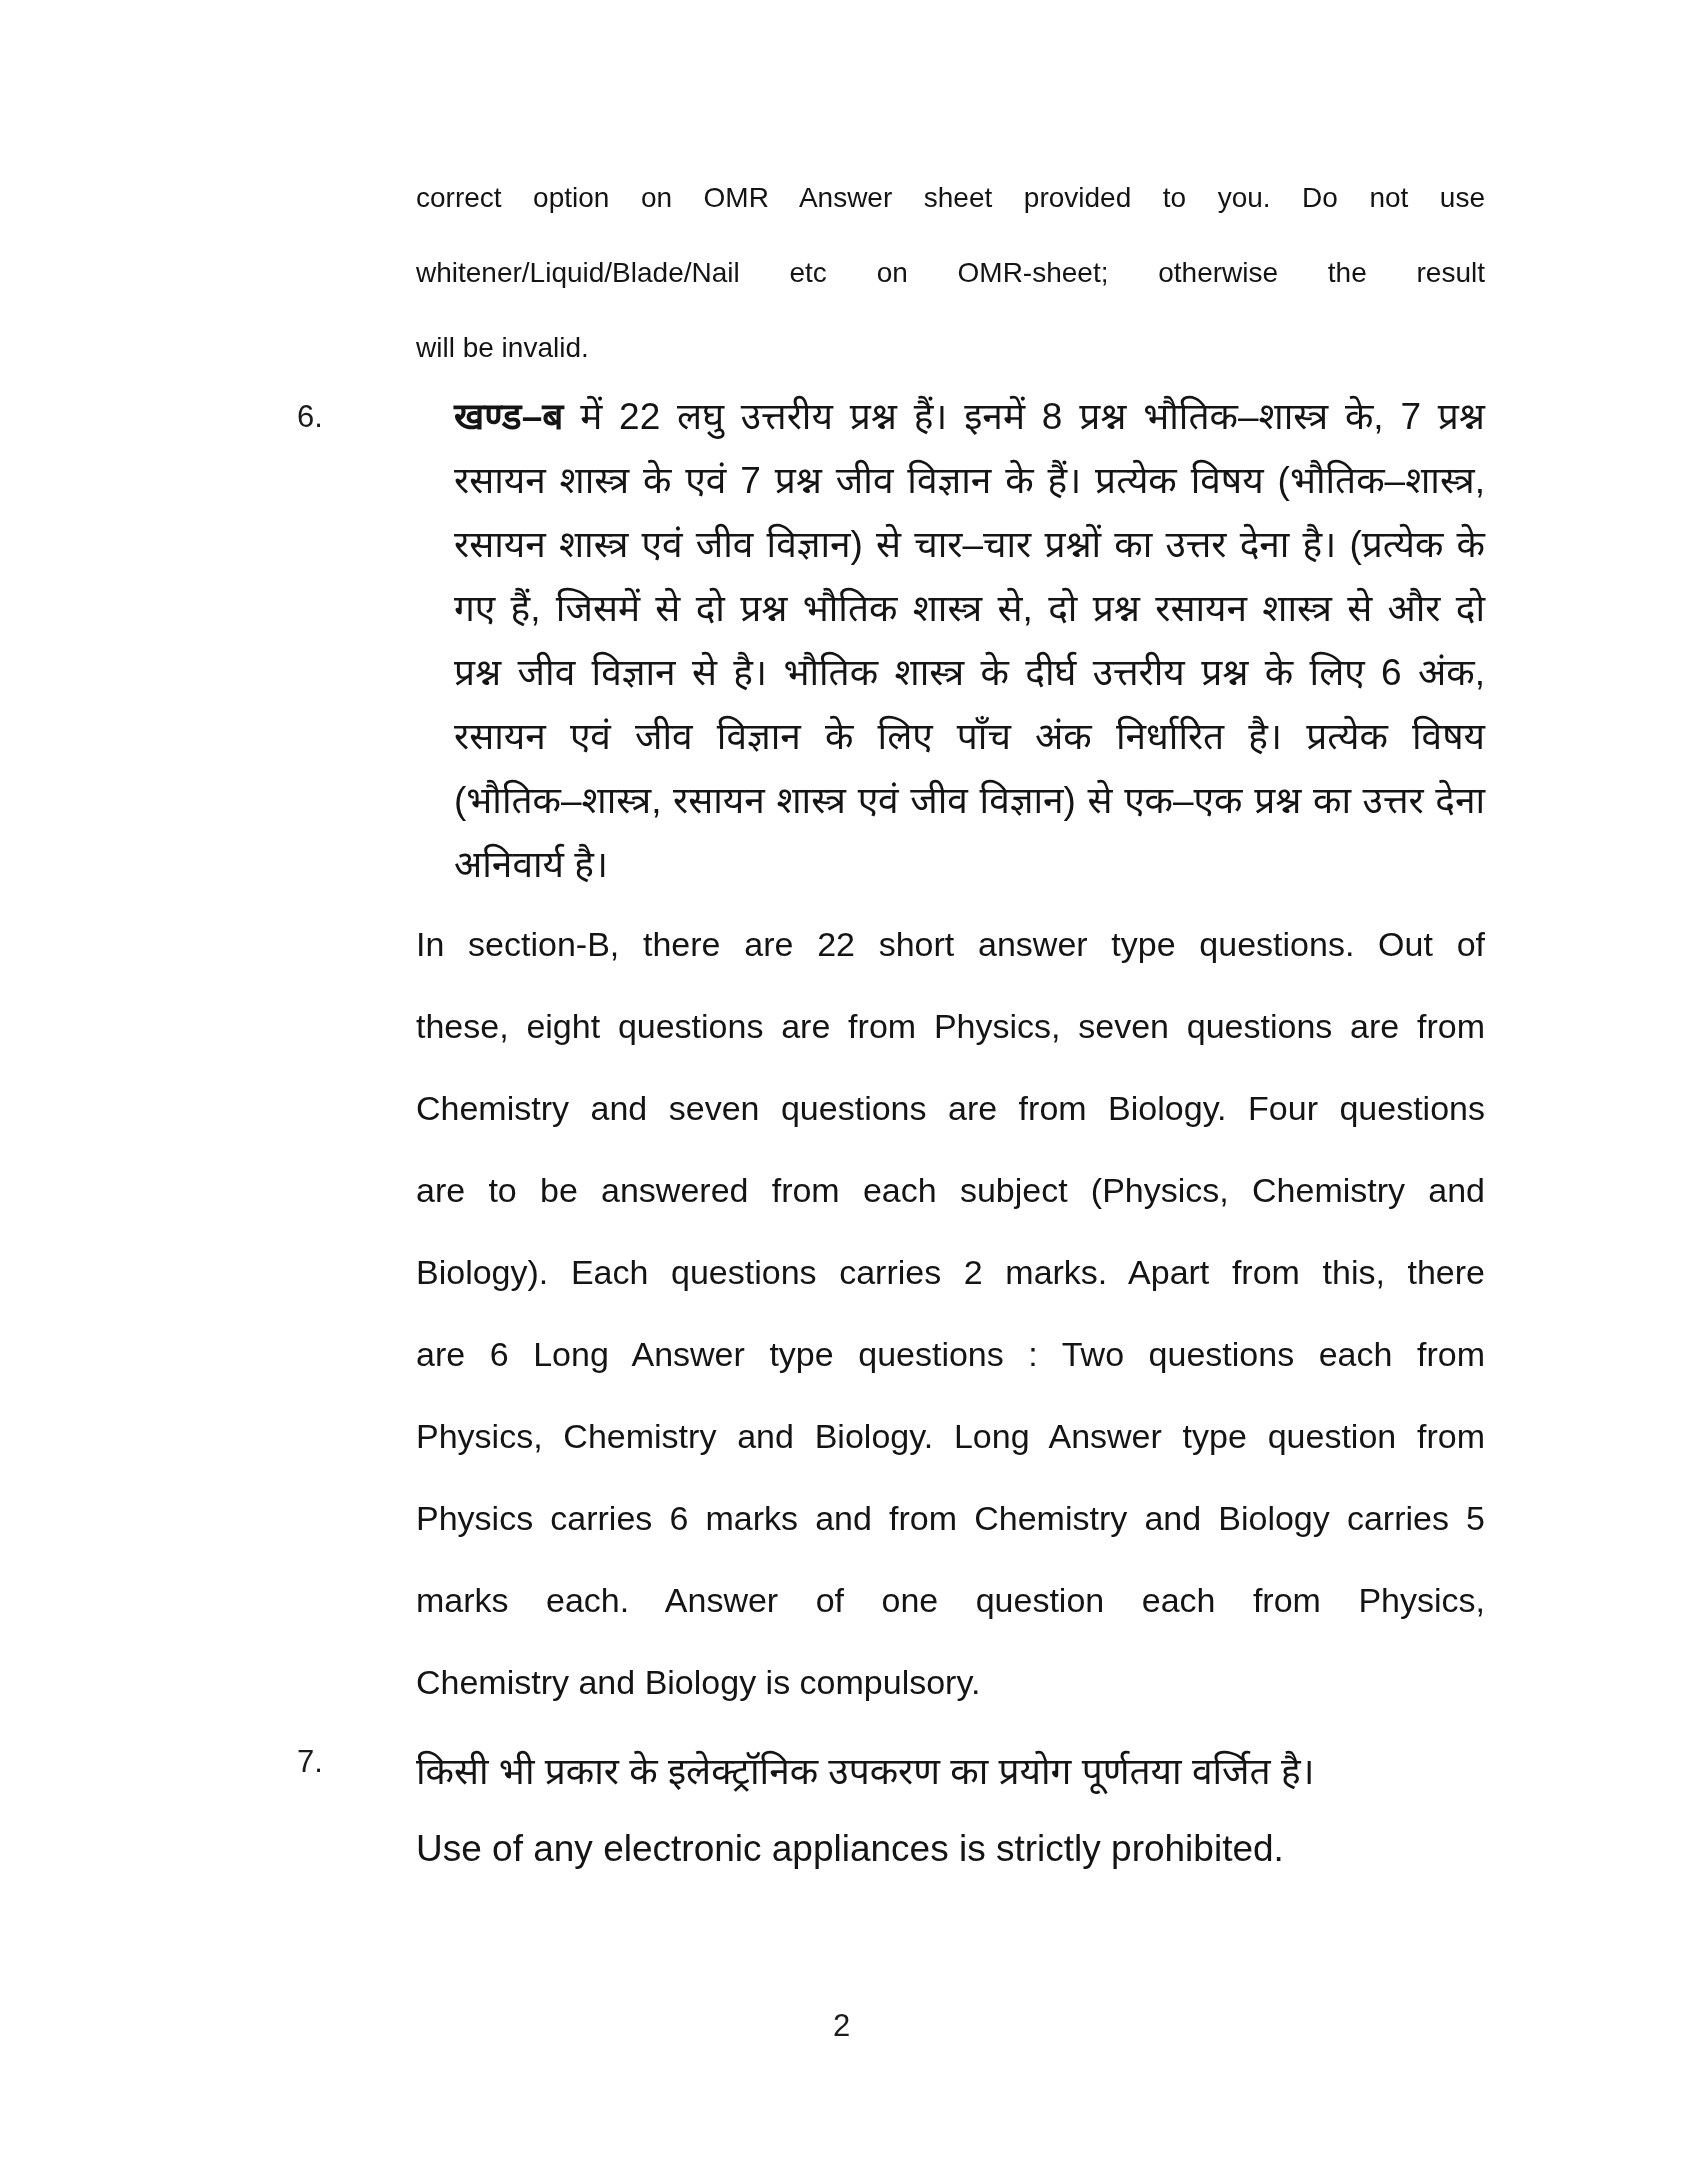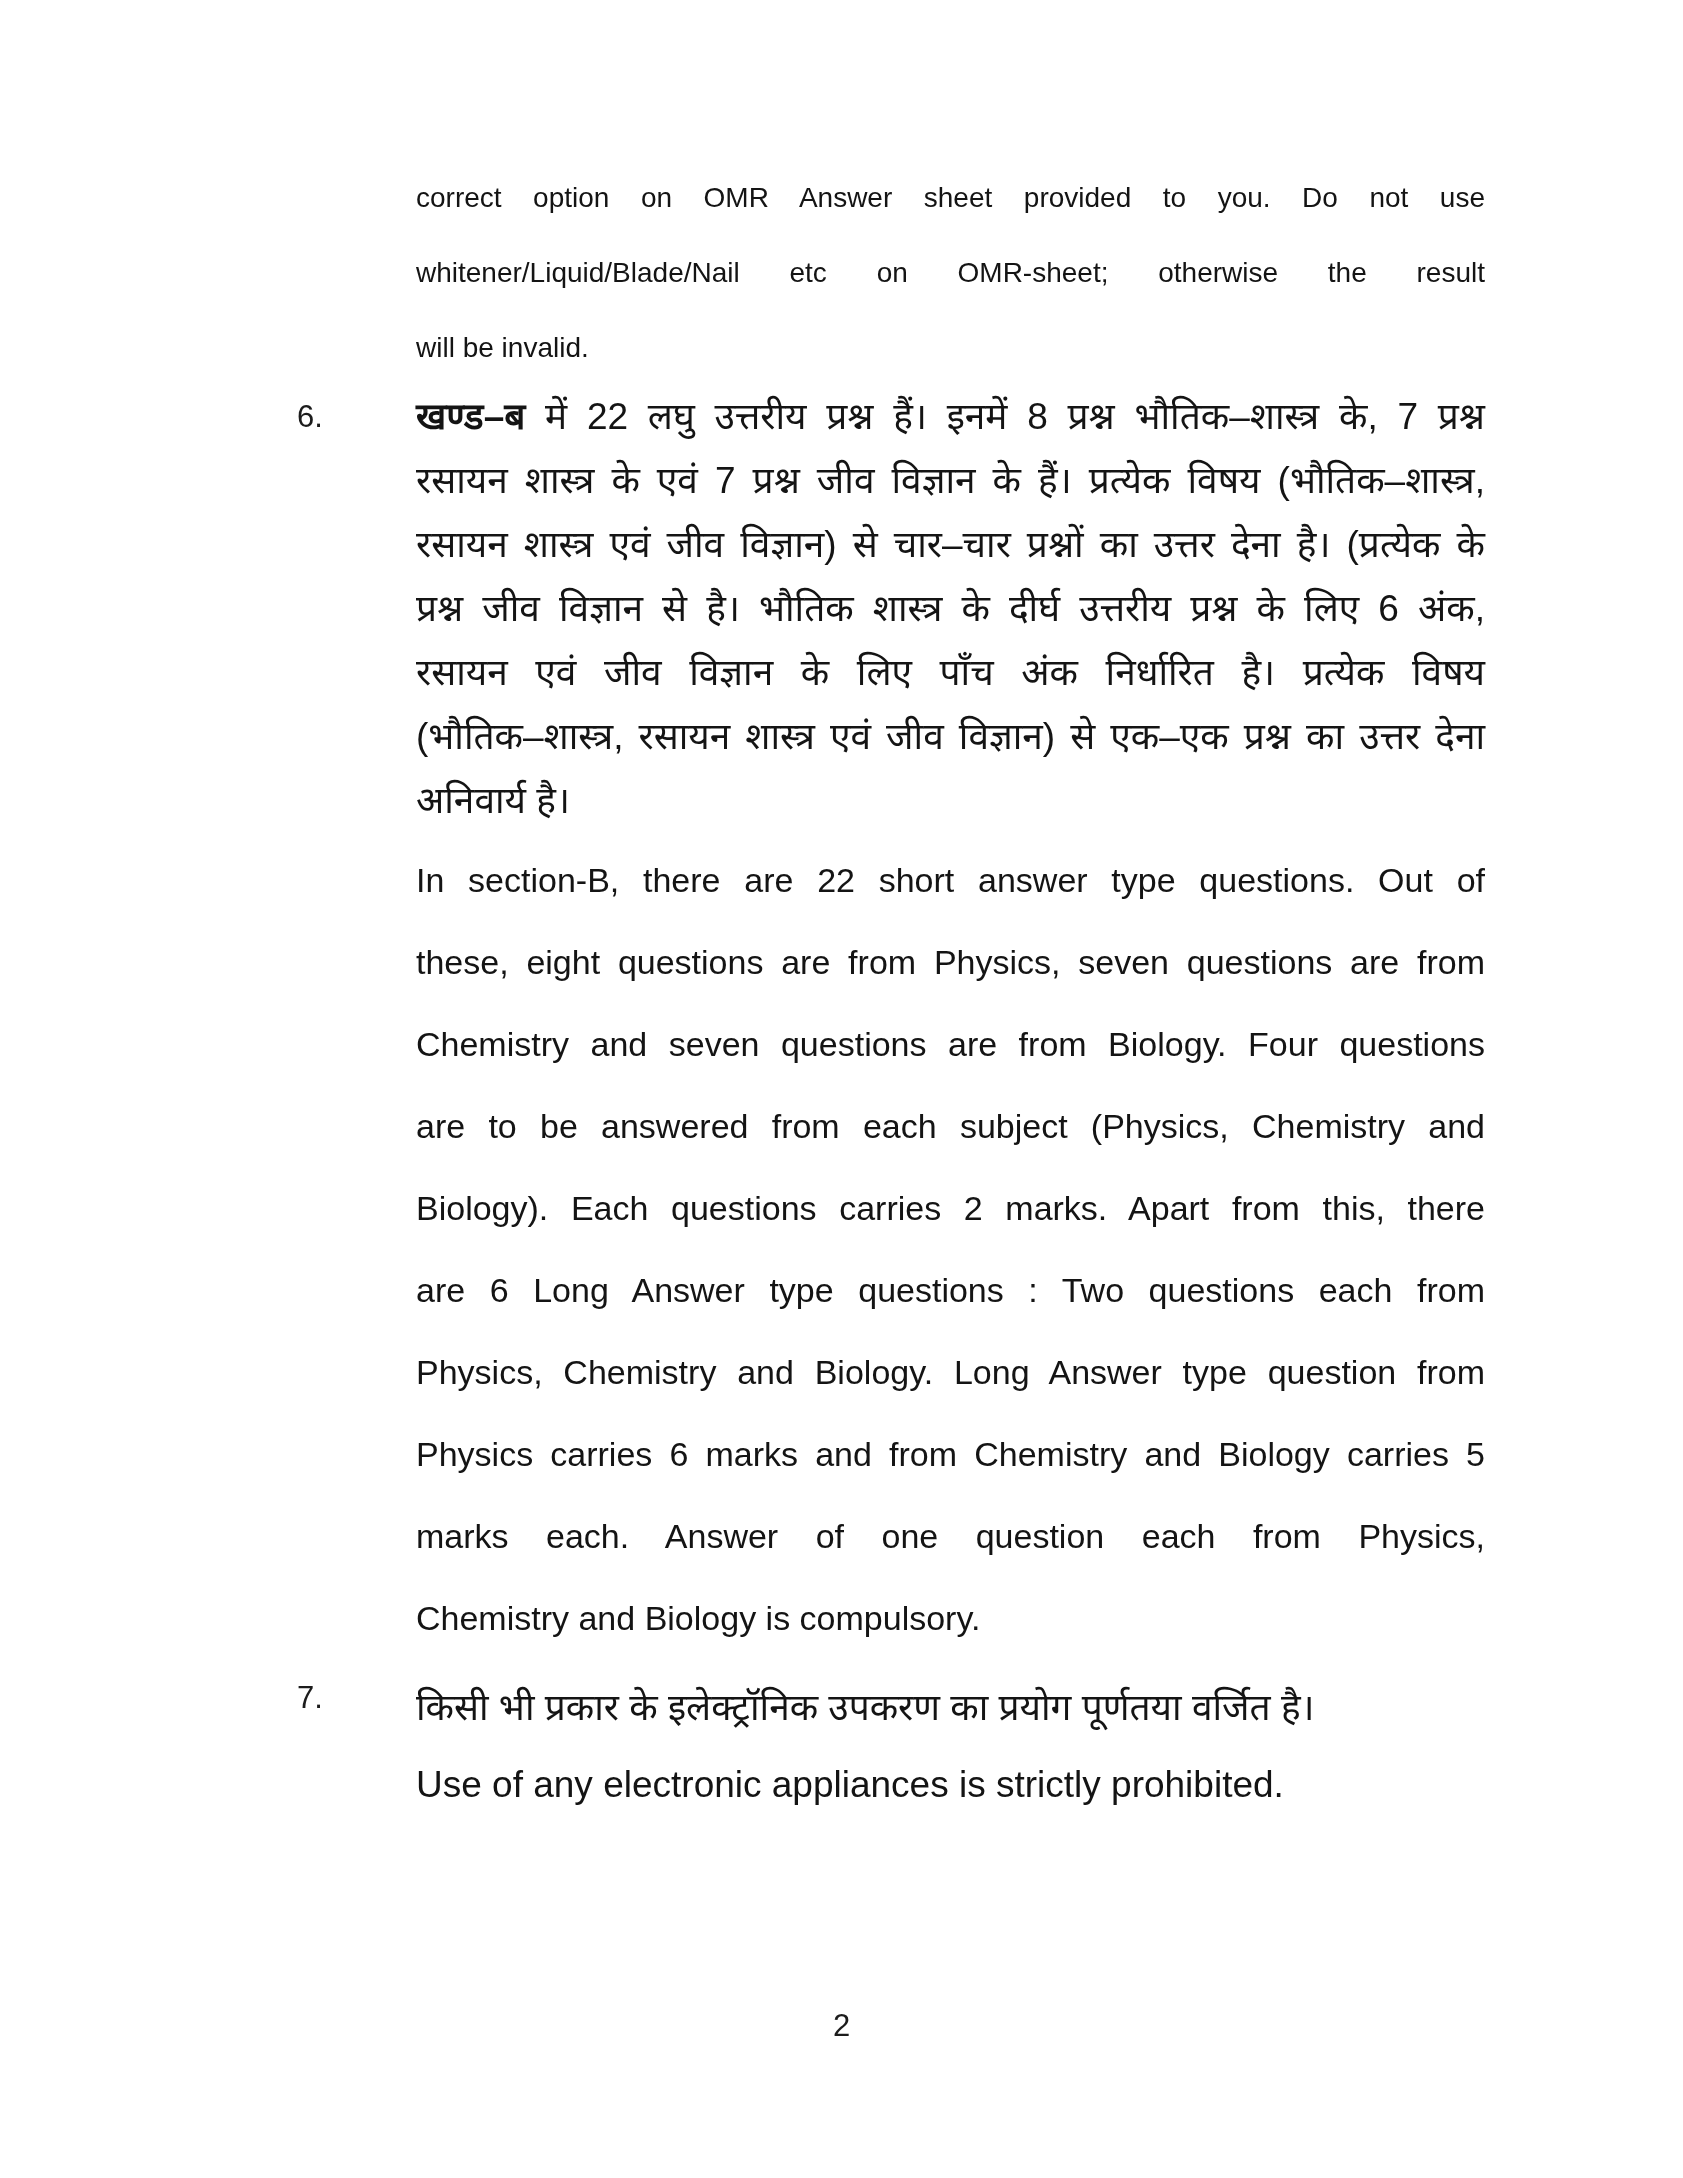--- a/index.html
+++ b/index.html
@@ -36,21 +36,21 @@
   }
   .line {
     white-space: normal;
   }
   .jline {
     text-align: justify;
     text-align-last: justify;
   }
   .p-en5 { font-size: 28px; }
   .p-en5 .line { line-height: 75px; height: 75px; }
-  .p-hi6 { font-size: 37px; }
+  .p-hi6 { font-size: 37px; margin-left: 38px; }
   .p-hi6 .line { line-height: 64px; height: 64px; }
   .p-en6 { font-size: 34px; margin-top: 6px; }
   .p-en6 .line { line-height: 82px; height: 82px; }
   .p-mix7 { font-size: 37px; margin-top: 10px; }
   .p-mix7 .line { line-height: 77px; height: 77px; }
   .para b { font-weight: bold; }
   .footer {
     position: absolute;
     left: 0;
     right: 0;
@@ -75,20 +75,21 @@
           </div>
         </div>
       </div>
       <div class="row">
         <div class="gutter g65">6.</div>
         <div class="text-col">
           <div class="para p-hi6">
             <div class="line jline"><b>खण्ड–ब</b> में 22 लघु उत्तरीय प्रश्न हैं। इनमें 8 प्रश्न भौतिक–शास्त्र के, 7 प्रश्न</div>
             <div class="line jline">रसायन शास्त्र के एवं 7 प्रश्न जीव विज्ञान के हैं। प्रत्येक विषय (भौतिक–शास्त्र,</div>
             <div class="line jline">रसायन शास्त्र एवं जीव विज्ञान) से चार–चार प्रश्नों का उत्तर देना है। (प्रत्येक के</div>
+            <div class="line jline">गए हैं, जिसमें से दो प्रश्न भौतिक शास्त्र से, दो प्रश्न रसायन शास्त्र से और दो</div>
             <div class="line jline">प्रश्न जीव विज्ञान से है। भौतिक शास्त्र के दीर्घ उत्तरीय प्रश्न के लिए 6 अंक,</div>
             <div class="line jline">रसायन एवं जीव विज्ञान के लिए पाँच अंक निर्धारित है। प्रत्येक विषय</div>
             <div class="line jline">(भौतिक–शास्त्र, रसायन शास्त्र एवं जीव विज्ञान) से एक–एक प्रश्न का उत्तर देना</div>
             <div class="line">अनिवार्य है।</div>
           </div>
           <div class="para p-en6">
             <div class="line jline">In section-B, there are 22 short answer type questions. Out of</div>
             <div class="line jline">these, eight questions are from Physics, seven questions are from</div>
             <div class="line jline">Chemistry and seven questions are from Biology. Four questions</div>
             <div class="line jline">are to be answered from each subject (Physics, Chemistry and</div>

